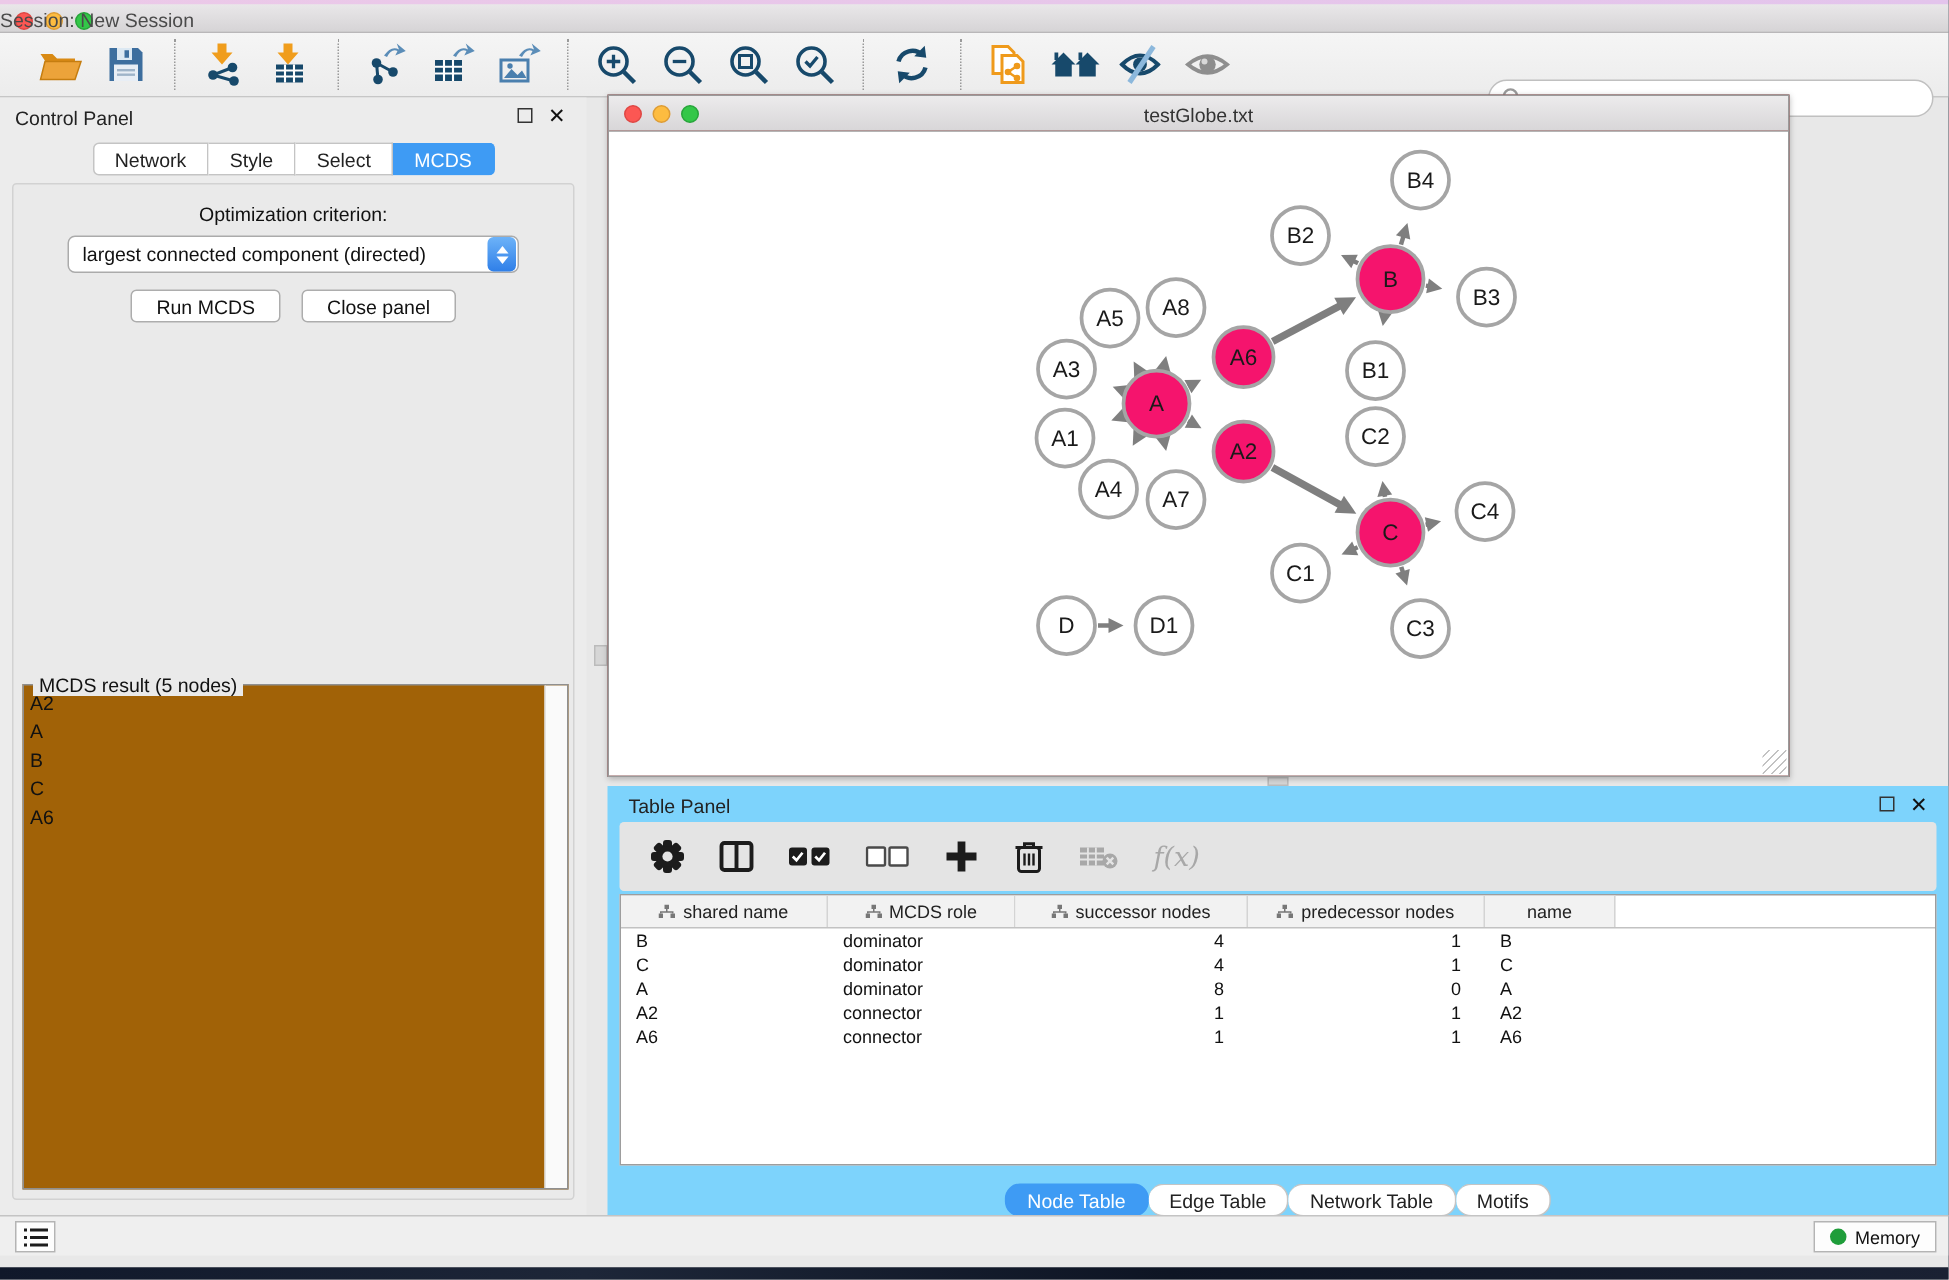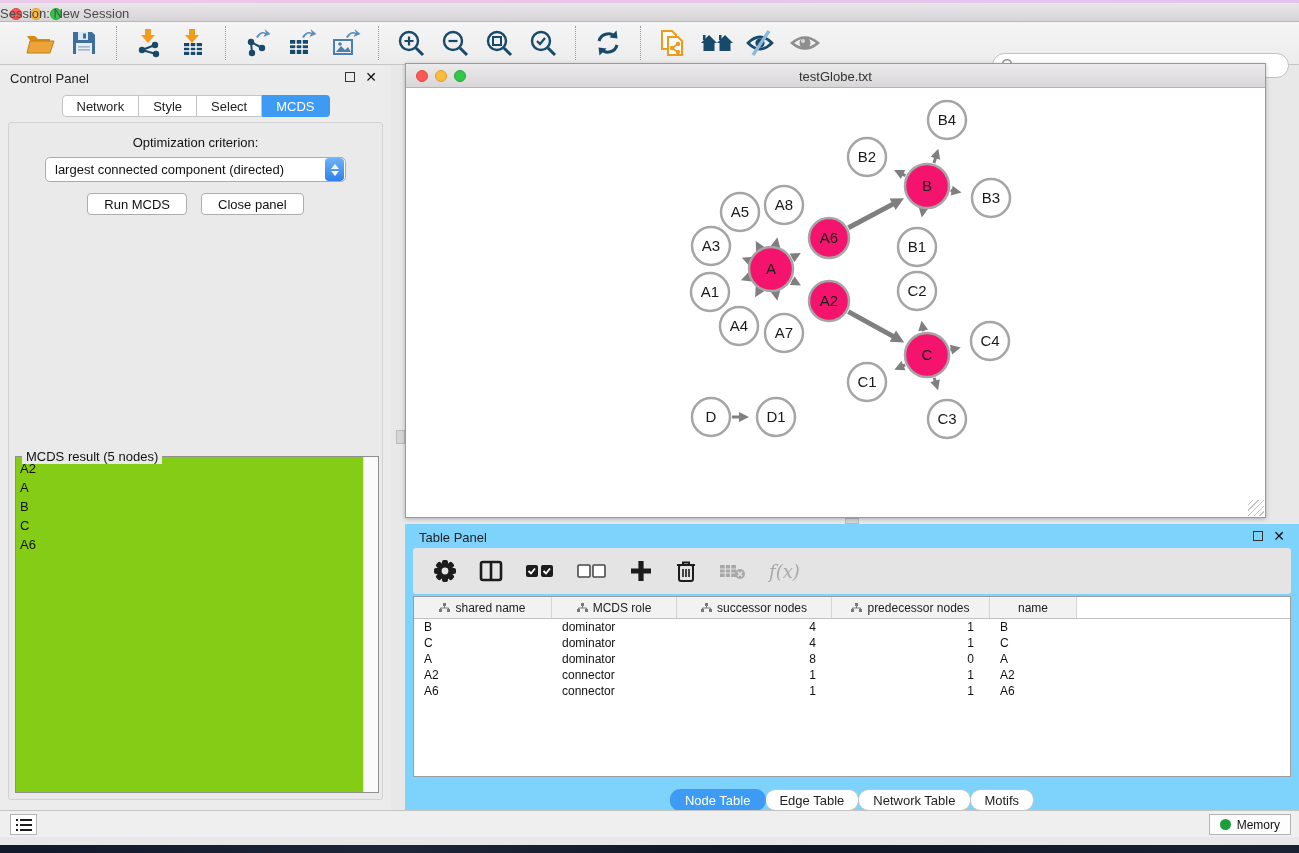--- a/index.html
+++ b/index.html
@@ -59,37 +59,37 @@
     background:linear-gradient(#6db3f8,#2f7fe8); display:flex; flex-direction:column;
     align-items:center; justify-content:center; gap:2px; }
   .dd-arrow-up { width:0; height:0; border-left:4px solid transparent; border-right:4px solid transparent;
     border-bottom:5px solid #fff; }
   .dd-arrow-down { width:0; height:0; border-left:4px solid transparent; border-right:4px solid transparent;
     border-top:5px solid #fff; }
   .btn-row { position:absolute; left:0; right:0; top:70px; display:flex; justify-content:center; gap:14px; }
   .push-btn { height:22px; padding:0 16px; background:#fff; border:1px solid #adadad;
     border-radius:4px; font-size:13px; color:#111; display:flex; align-items:center; }
   .mcds-box { position:absolute; left:6px; right:3px; top:333px; bottom:6px;
-    border:1px solid #8f8f8f; background:#84cc16; }
+    border:1px solid #8f8f8f; background:#a16207; }
   .mcds-legend { position:absolute; left:6px; top:-8px; background:#eaeaea; padding:0 4px;
     font-size:13px; color:#111; }
   .mcds-list { position:absolute; left:0; top:4px; bottom:0; right:15px; overflow:hidden;
     font-size:13px; color:#111; }
   .mcds-list div { padding:0 0 3px 4px; line-height:16px; }
   .mcds-scroll { position:absolute; right:0; top:0; bottom:0; width:15px; background:#fafafa;
     border-left:1px solid #e2e2e2; }
 
   
   .v-split-handle { position:absolute; left:396px; top:430px; width:9px; height:14px;
     background:#d6d6d6; border:1px solid #bbb; }
   .h-split-handle { position:absolute; left:845px; top:518px; width:14px; height:6px;
     background:#d6d6d6; border:1px solid #bbb; }
 
   
-  .net-window { position:absolute; left:405px; top:63px; width:861px; height:455px;
+  .net-window { position:absolute; left:405px; top:63px; width:788px; height:455px;
     background:#7f1d1d; border:1px solid #9a9a9a; box-shadow:0 1px 4px rgba(0,0,0,.25); }
   .net-titlebar { position:absolute; left:0; top:0; right:0; height:24px;
     background:linear-gradient(#ecebec,#d8d6d8); border-bottom:1px solid #b5b5b5; }
   .net-titlebar .title { position:absolute; left:0; right:0; top:5px; text-align:center;
     font-size:13px; color:#333; }
   .net-lights { position:absolute; left:10px; top:6px; display:flex; gap:7px; }
   .net-canvas { position:absolute; left:0; top:24px; right:0; bottom:0; background:#fff; overflow:hidden; }
   .net-canvas svg { position:absolute; left:0; top:0; }
   .resize-grip { position:absolute; right:1px; bottom:1px; width:16px; height:16px; opacity:.6;
     background:repeating-linear-gradient(135deg, transparent 0 3px, #9a9a9a 3px 4px); }

